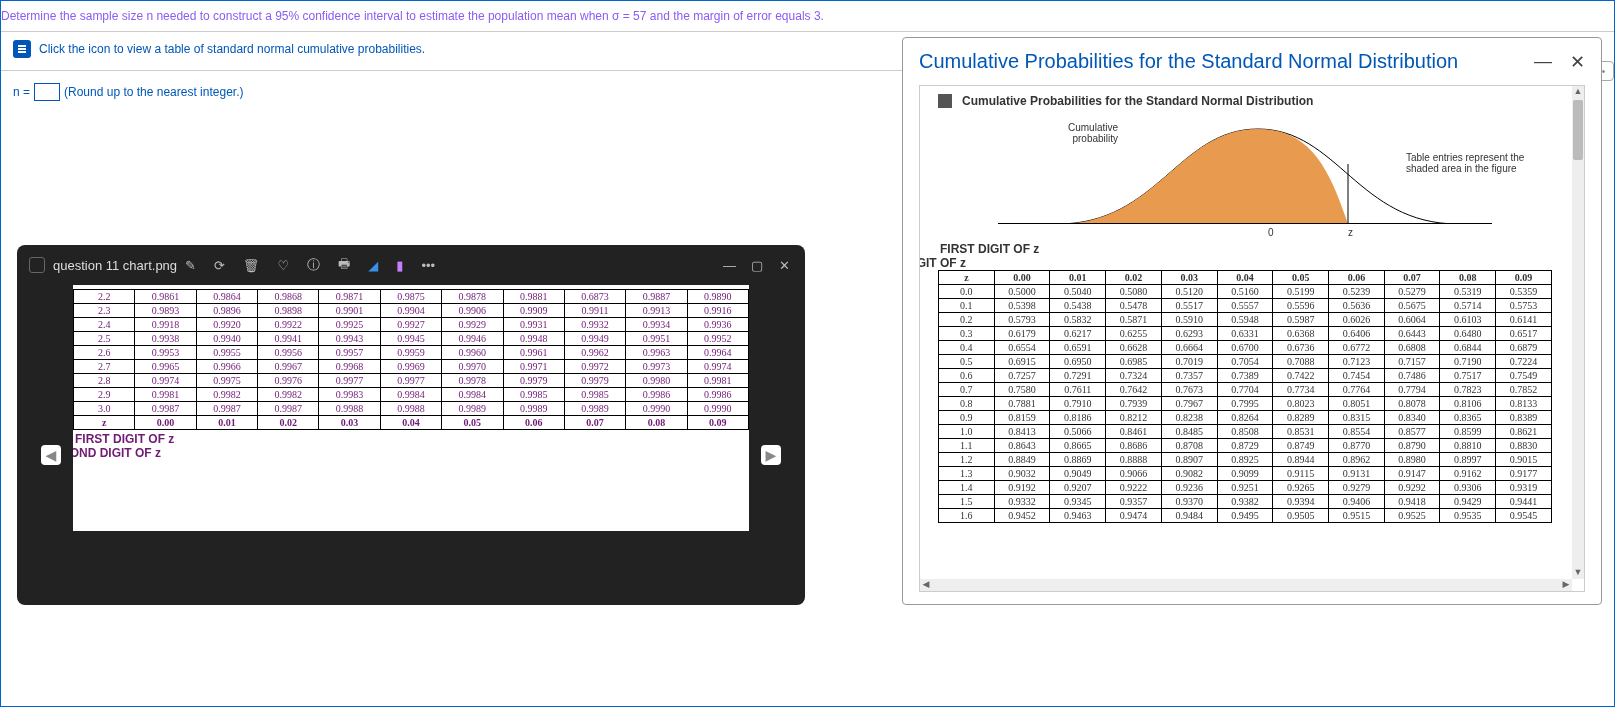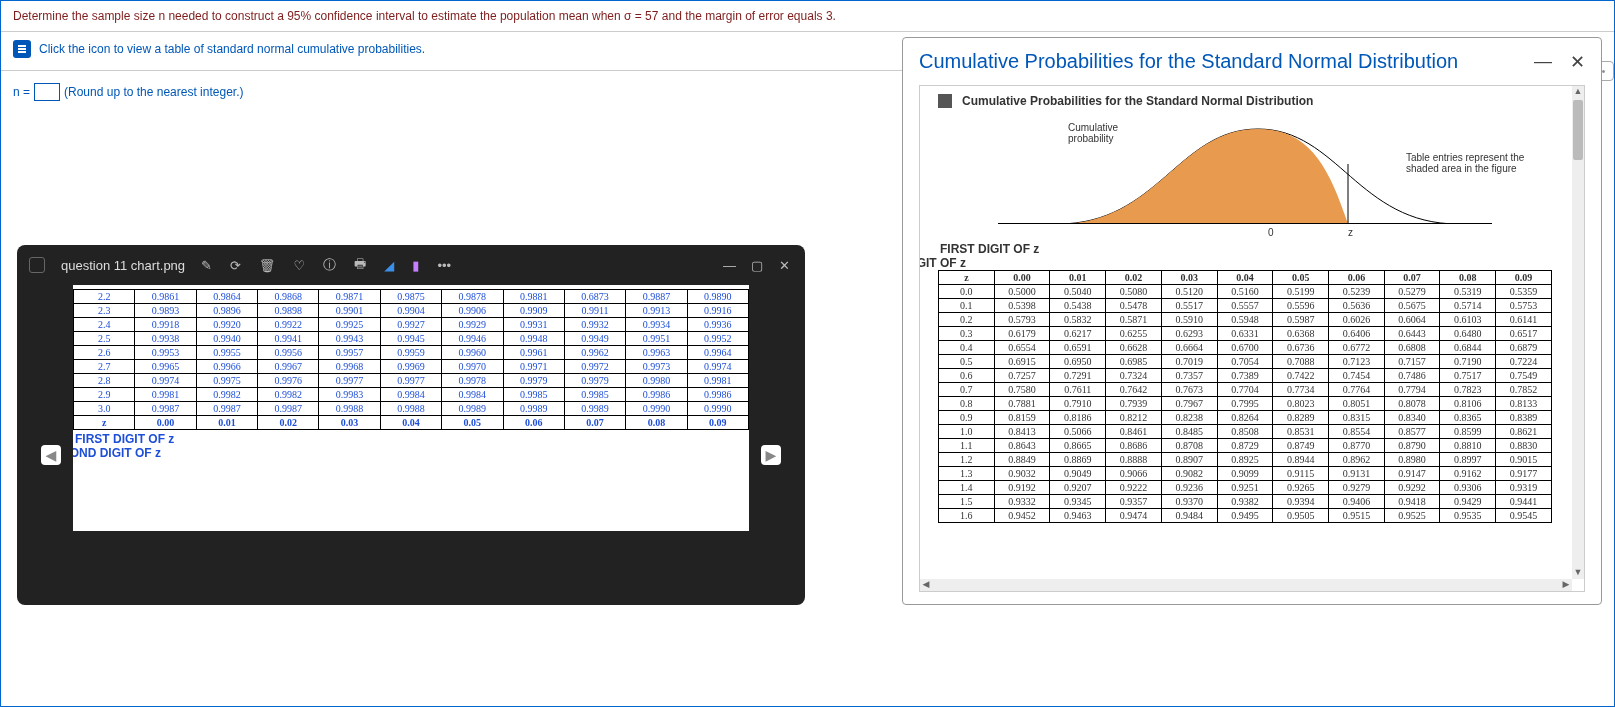--- a/index.html
+++ b/index.html
@@ -8,23 +8,23 @@
     font-size: 12px;
     color: #333;
     width: 1615px;
     height: 707px;
     background: #fff;
     border: 1px solid #0066cc;
     position: relative;
     overflow: hidden;
   }
   .top-bar {
-    padding: 8px 12px;
+    padding: 8px 0;
     border-bottom: 1px solid #ccc;
-    color: #7f1d1d;
+    color: #8b5cf6;
     font-size: 12px;
   }
   .link-row {
     display: flex;
     align-items: center;
     gap: 8px;
     padding: 8px 12px;
     color: #0057b8;
     font-size: 12px;
   }
@@ -83,28 +83,28 @@
     overflow: hidden;
   }
   .viewer-titlebar {
     height: 40px;
     display: flex;
     align-items: center;
     justify-content: space-between;
     padding: 0 12px;
     font-size: 13px;
   }
-  .viewer-left { display:flex; align-items:center; gap:16px; }
+  .viewer-left { display:flex; align-items:center; gap:8px; }
   .viewer-icons { display:flex; gap:18px; align-items:center; color:#bbb; }
   .viewer-icons span { cursor:pointer; }
   .wc { display:flex; gap:14px; align-items:center; }
   .wc span { width:14px;height:14px;display:inline-block;color:#bbb; }
   .viewer-body {
     background: #fff;
-    color: #1d4ed8;
+    color: #701a75;
     margin: 0 56px 0 56px;
     height: 246px;
     overflow: hidden;
     position: relative;
     padding-top: 4px;
   }
   .viewer-arrow-l, .viewer-arrow-r {
     position:absolute;
     top:calc(50% + 20px);
     width:20px;height:20px;
@@ -425,21 +425,21 @@
     </span>
   </div>
   <div class="popup-content">
     <div class="pc-inner">
       <div class="popup-sub">
         <span class="eicon"></span>
         <span>Cumulative Probabilities for the Standard Normal Distribution</span>
       </div>
 
       <div class="curve-box">
-        <div class="curve-label-left" style="white-space:pre;">Cumulative
+        <div class="curve-label-left" style="white-space:pre;text-align:right;">Cumulative
 probability</div>
         <div class="curve-label-right">Table entries represent the shaded area in the figure</div>
         <svg class="bell" width="420" height="100">
           <path d="M 10 100 C 110 100 130 5 210 5 C 290 5 310 100 410 100" fill="none" stroke="#000" stroke-width="1"></path>
           <path d="M 10 100 C 110 100 130 5 210 5 C 260 5 280 40 300 100 Z" fill="#e89a4f" stroke="none"></path>
           <line x1="300" y1="100" x2="300" y2="40" stroke="#000"></line>
         </svg>
         <div class="baseline"></div>
         <div class="tick0">0</div>
         <div class="tickz">z</div>

